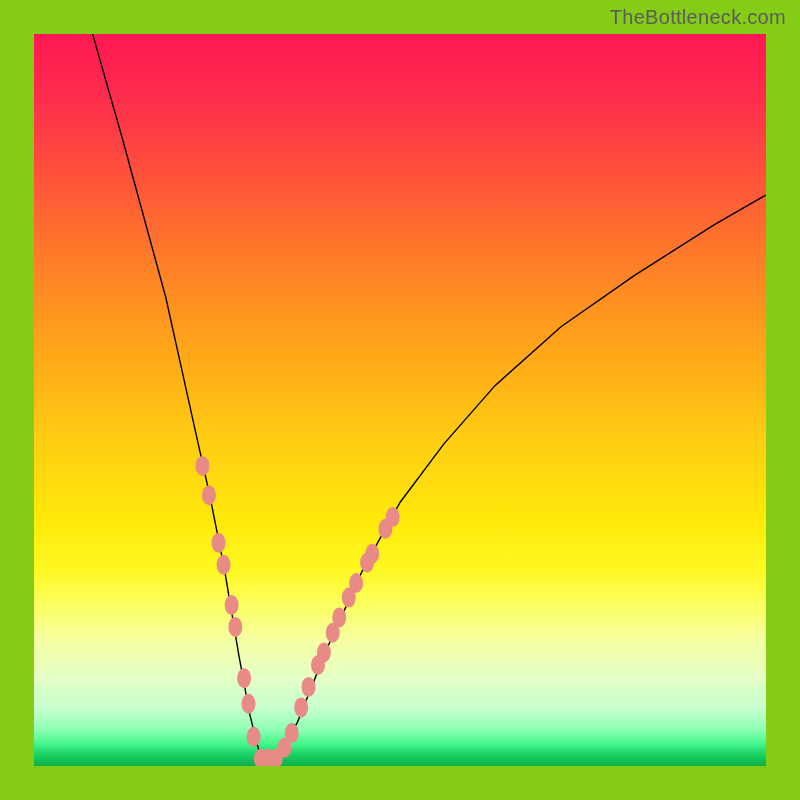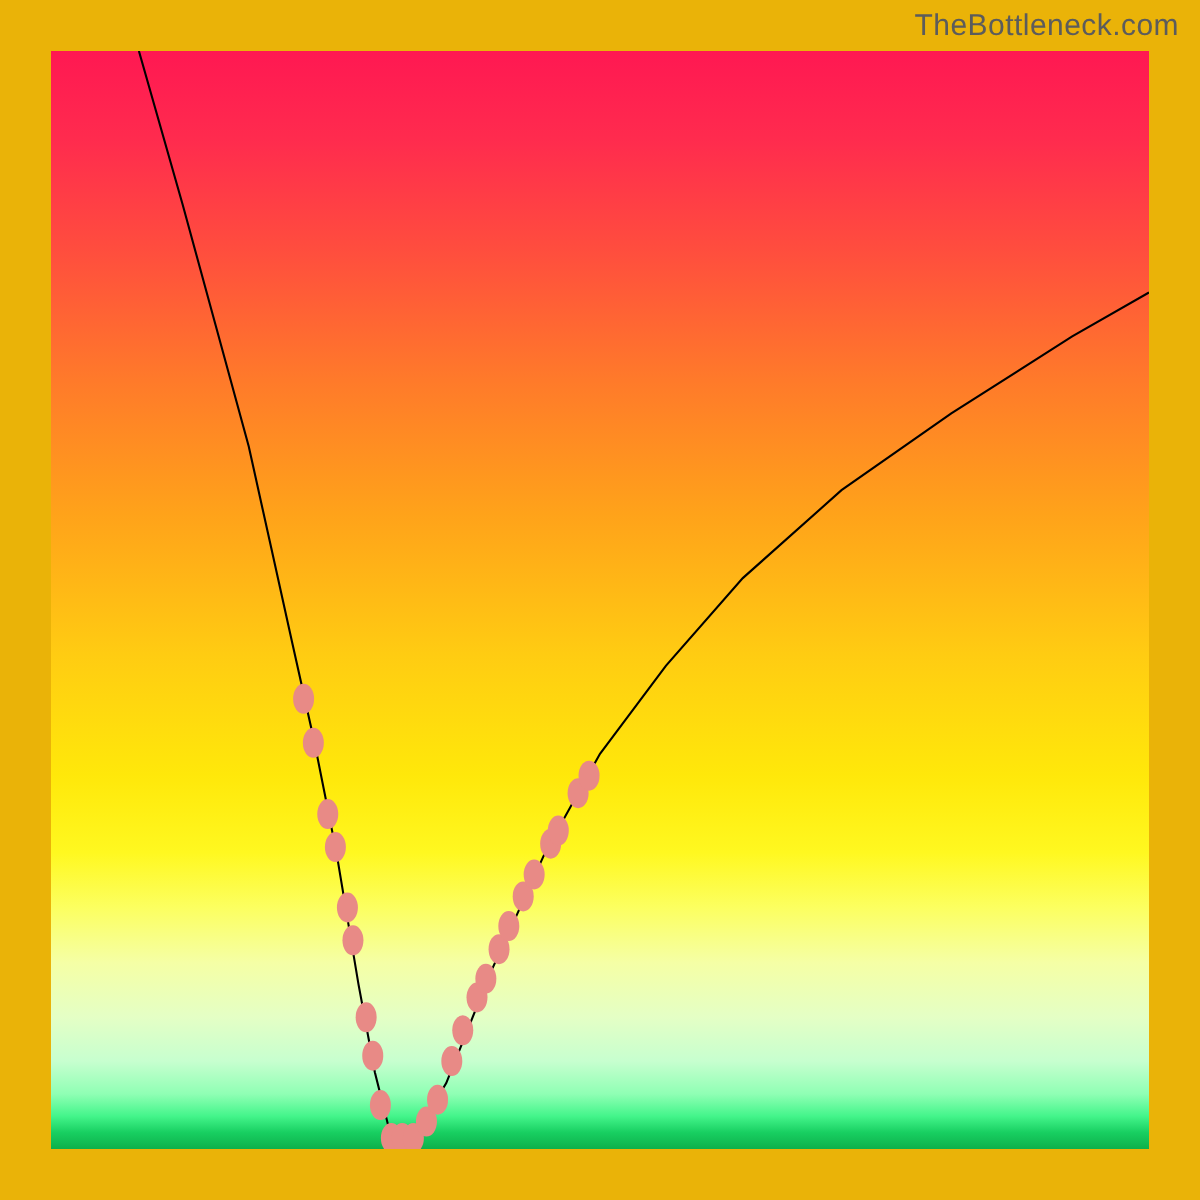--- a/index.html
+++ b/index.html
@@ -8,21 +8,21 @@
     width: 800px;
     height: 800px;
     background: #000;
     font-family: Arial, Helvetica, sans-serif;
     overflow: hidden;
   }
   .stage {
     position: relative;
     width: 800px;
     height: 800px;
-    background: #eab308;
+    background: #84cc16;
     text-align: center;
   }
   .watermark {
     position: absolute;
     top: 6px;
     right: 14px;
     color: #5c5c5c;
     font-size: 20px;
     font-weight: 400;
     letter-spacing: 0.3px;

